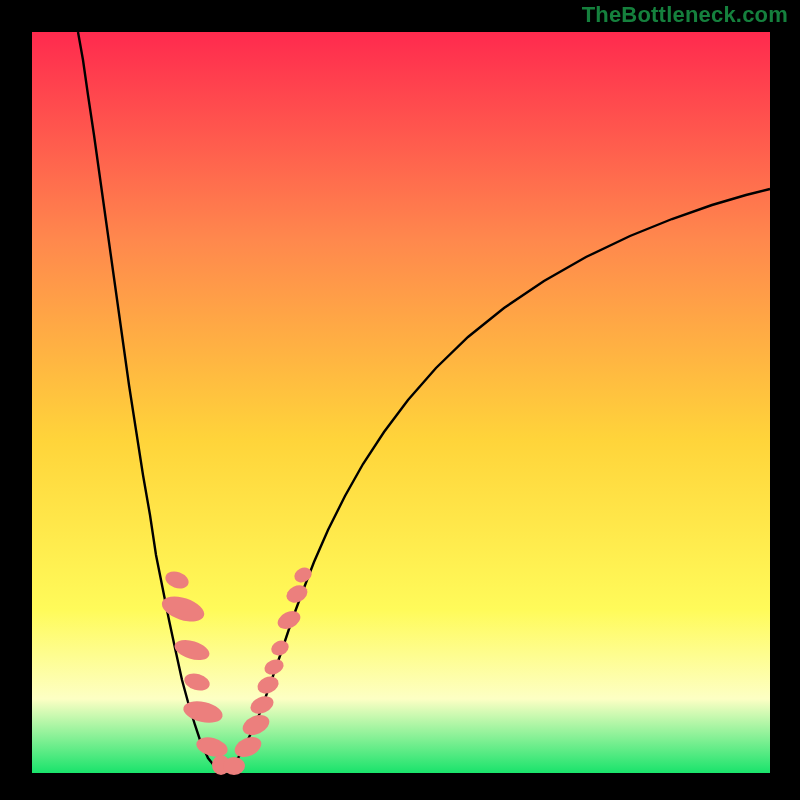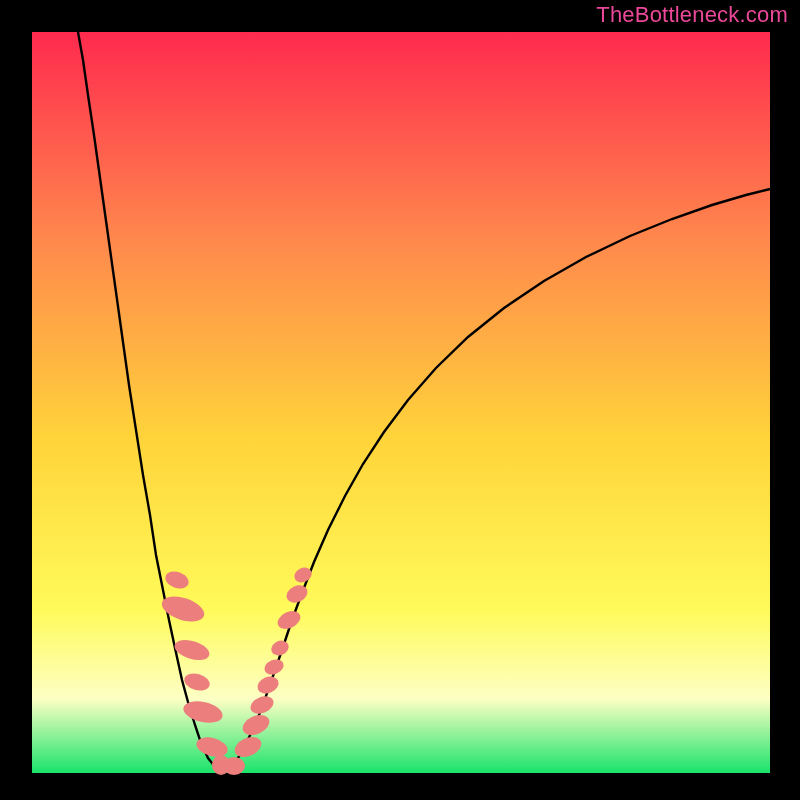--- a/index.html
+++ b/index.html
@@ -1,18 +1,18 @@
 <!DOCTYPE html>
 <html><head>
 <meta charset="utf-8">
 <style>
 html,body{margin:0;padding:0;width:800px;height:800px;overflow:hidden;background:#fff}
 #wrap{position:relative;width:800px;height:800px}
 svg{width:800px;height:800px;display:block}
-#watermark{position:absolute;top:2px;right:12px;font-family:Arial,Helvetica,sans-serif;font-size:22px;font-weight:400;color:#ec4899;letter-spacing:.2px}
+#watermark{position:absolute;top:2px;right:12px;font-family:Arial,Helvetica,sans-serif;font-size:22px;font-weight:700;color:#15803d;letter-spacing:.2px}
 </style>
 </head>
 <body>
 
 <div id="wrap">
   <svg id="scene">
     <defs>
       <linearGradient id="bg" x1="0" y1="0" x2="0" y2="1">
         <stop id="g0" offset="0" stop-color="#ff2a4e"></stop>
         <stop id="g1" offset="0.28" stop-color="#ff884d"></stop>

